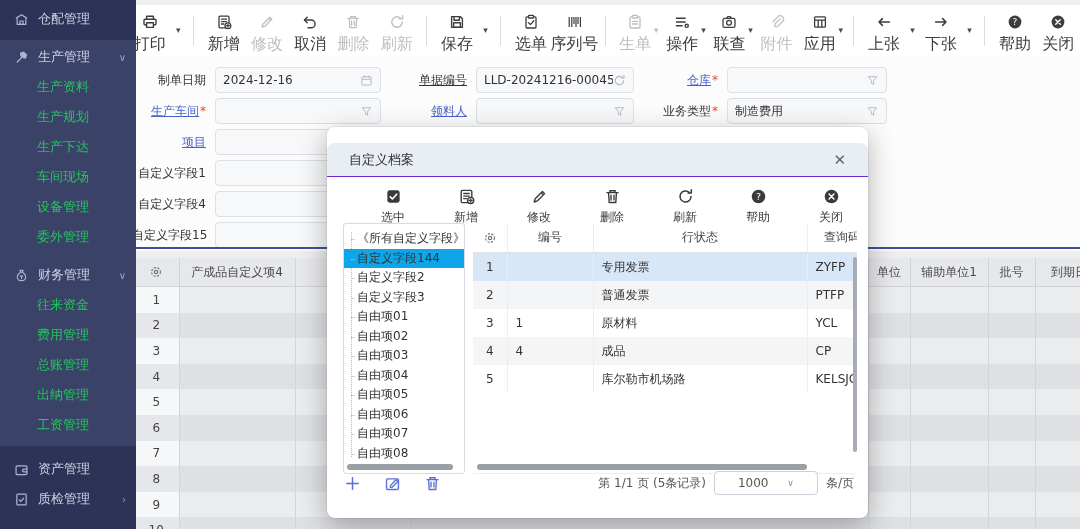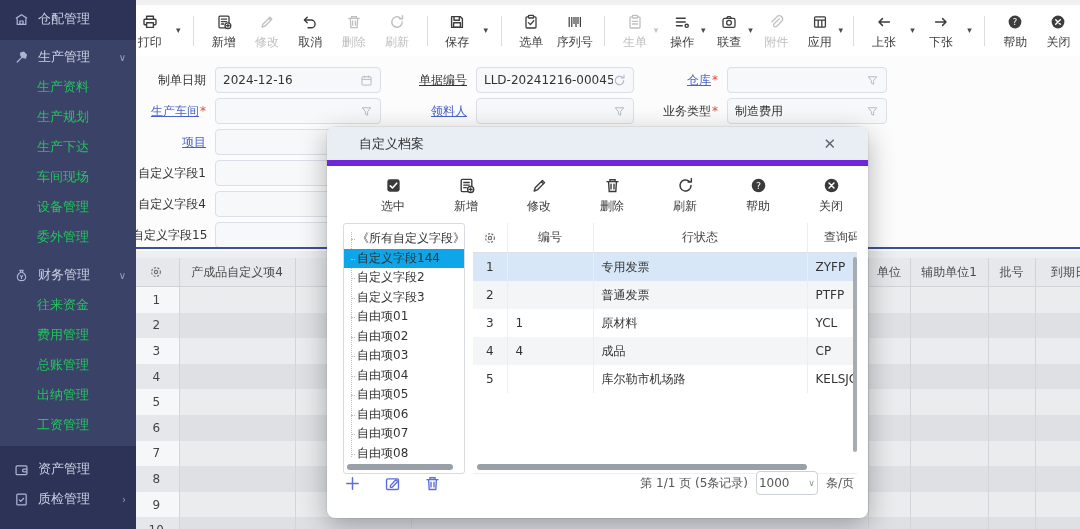--- a/index.html
+++ b/index.html
@@ -15,21 +15,21 @@
   .sb-group{background:#3b4268;padding:2px 0 6px;margin-top:6px;}
   .sb-parent2{margin-top:8px;}
   .sb-bottom{margin-top:8px;}
   
   .main{position:absolute;left:118px;right:0;top:0;bottom:0;background:#fcfcfc;}
   .top-strip{height:5px;background:#f0f0f0;}
   
   .toolbar{display:flex;align-items:flex-start;padding:7px 0 0 10px;height:44px;background:#fff;}
   .tb{width:44px;display:flex;flex-direction:column;align-items:center;gap:4px;color:#3d3d3d;padding-top:2px;cursor:pointer;}
   .tb .ic{width:16px;height:16px;}
-  .tb-label{font-size:12px;white-space:nowrap;}
+  .tb-label{font-size:16px;white-space:nowrap;}
   .tb.disabled{color:#bfbfbf;cursor:default;}
   .dd{width:14px;height:36px;display:flex;align-items:center;justify-content:center;font-size:9px;color:#4a4a4a;cursor:pointer;}
   .dd.sm{width:9px;margin-left:-5px;}
   .dd.disabled{color:#c3c3c3;}
   .tb-sep{width:1px;height:30px;background:#dcdcdc;margin:4px 8px 0;}
   
   .form{padding:11px 0 0 14px;}
   .f-row{display:flex;align-items:center;height:26px;margin-bottom:5px;}
   .f-label{width:74px;text-align:right;padding-right:9px;color:#333;flex:none;white-space:nowrap;}
   .f-label.c2{width:86px;text-decoration:underline;}
@@ -45,22 +45,22 @@
   table.bg-grid{border-collapse:collapse;table-layout:fixed;width:950px;}
   .bg-grid th{height:26px;background:#e7e8eb;color:#4a4a4a;font-weight:normal;font-size:12px;
     border-right:1px solid #d2d3d7;border-bottom:1px solid #d2d3d7;text-align:center;overflow:hidden;white-space:nowrap;}
   .bg-grid td{height:23.6px;border-right:1px solid #d4d5d9;font-size:12px;text-align:center;color:#444;overflow:hidden;}
   .bg-grid tr.odd td{background:#ebecee;}  .bg-grid tr.odd td.num{background:#f6f7f8;}
   .bg-grid tr.even td{background:#dfe0e4;} .bg-grid tr.even td.num{background:#e6e7ea;}
   .gear{width:14px;height:14px;color:#707070;display:inline-block;vertical-align:middle;}
   
   .modal{position:absolute;left:327px;top:127px;width:541px;height:391px;background:#fff;border-radius:8px;
     box-shadow:0 8px 28px rgba(0,0,0,.30),0 0 0 1px rgba(0,0,0,.05);z-index:10;}
-  .m-header{height:33px;background:#e9eef5;border-bottom:6px solid #6d28d9;border-radius:8px 8px 0 0;
-    display:flex;align-items:center;padding:0 32px;font-size:13px;color:#333;}
+  .m-header{height:33px;background:#e9eef5;border-bottom:1px solid #6d28d9;border-radius:8px 8px 0 0;
+    display:flex;align-items:center;padding:0 22px;font-size:13px;color:#333;margin-top:16px;}
   .m-close{margin-left:auto;color:#5f6470;font-size:15px;cursor:pointer;}
   .m-toolbar{display:flex;gap:25px;padding:11px 0 0 30px;}
   .m-tb{display:flex;flex-direction:column;align-items:center;gap:4px;color:#3a3a3a;font-size:12px;cursor:pointer;margin-left:24px;}
   .m-tb .ic{width:17px;height:17px;}
   .m-body{position:absolute;top:96px;left:16px;right:11px;bottom:44px;display:flex;gap:8px;}
   .m-tree{width:120px;flex:none;border:1px solid #d9dbe0;border-radius:3px;position:relative;
     padding:5px 0 12px;background:#fff;overflow:hidden;}
   .m-tree::before{content:"";position:absolute;left:7px;top:8px;bottom:16px;border-left:1px dotted #b8bcc8;}
   .t-item{height:19.5px;line-height:19.5px;padding-left:13px;color:#333;white-space:nowrap;font-size:12px;cursor:pointer;position:relative;}
   .t-item::before{content:"";position:absolute;left:7px;top:10px;width:4px;border-top:1px dotted #b8bcc8;}
@@ -73,21 +73,21 @@
   .m-table td{height:26px;border-right:1px solid #eceef0;font-size:12px;color:#333;overflow:hidden;white-space:nowrap;}
   .m-table tr.even td{background:#f4f5f6;}
   .m-table tr.selrow td{background:#d8e7f8;}
   .c-num{text-align:center;color:#444;}
   .c-txt{padding-left:8px;text-align:left;}
   .vbar{position:absolute;top:34px;right:0;width:4px;height:195px;background:#a7abb3;border-radius:2px;cursor:pointer;}
   .m-footer{position:absolute;left:17px;right:14px;bottom:22px;height:26px;display:flex;align-items:center;color:#555;}
   .m-act{width:17px;height:17px;color:#5d6ed6;margin-right:23px;cursor:pointer;}
   .pinfo{margin-left:auto;white-space:nowrap;}
   .psel{width:56px;height:22px;border:1px solid #ccd0da;border-radius:4px;display:flex;align-items:center;
-    padding:0 2px;color:#555;margin:0 8px;cursor:pointer;background:#fff;}
+    padding:0 23px;color:#555;margin:0 8px;cursor:pointer;background:#fff;}
   .psel .pchev{margin-left:auto;font-size:9px;color:#8a8f9a;}
 </style>
 </head>
 <body>
 
 <svg width="0" height="0" style="position:absolute">
   <defs>
     <g id="s"></g>
     <symbol id="i-print" viewBox="0 0 16 16">
         <g fill="none" stroke="currentColor" stroke-width="1.4" stroke-linecap="round" stroke-linejoin="round">

